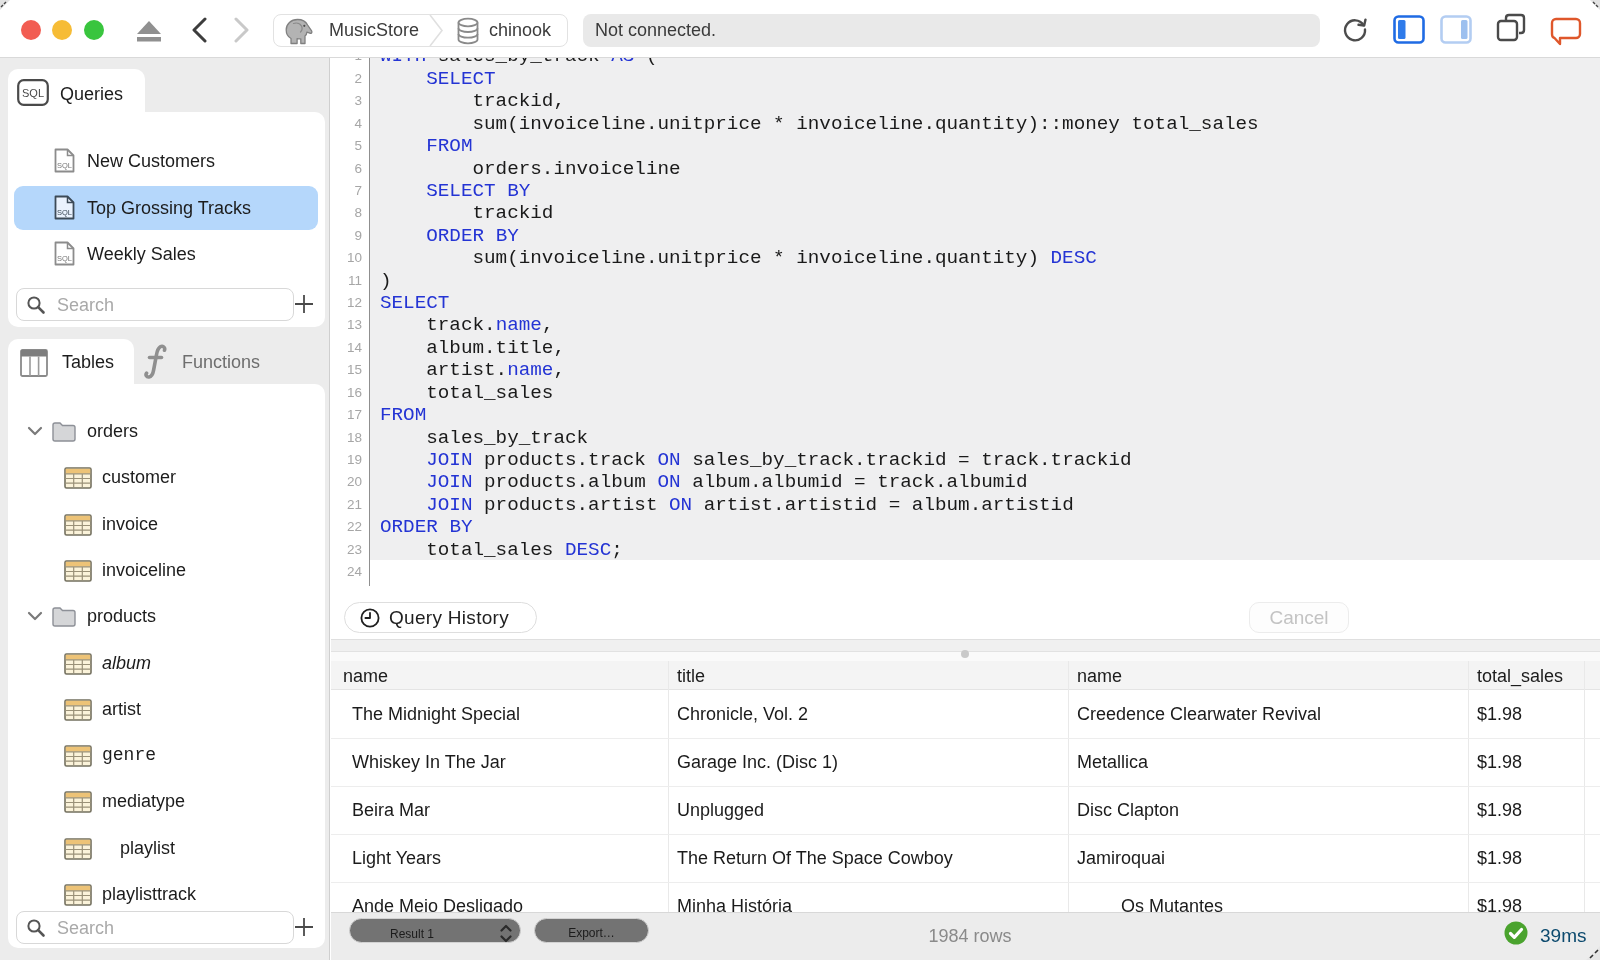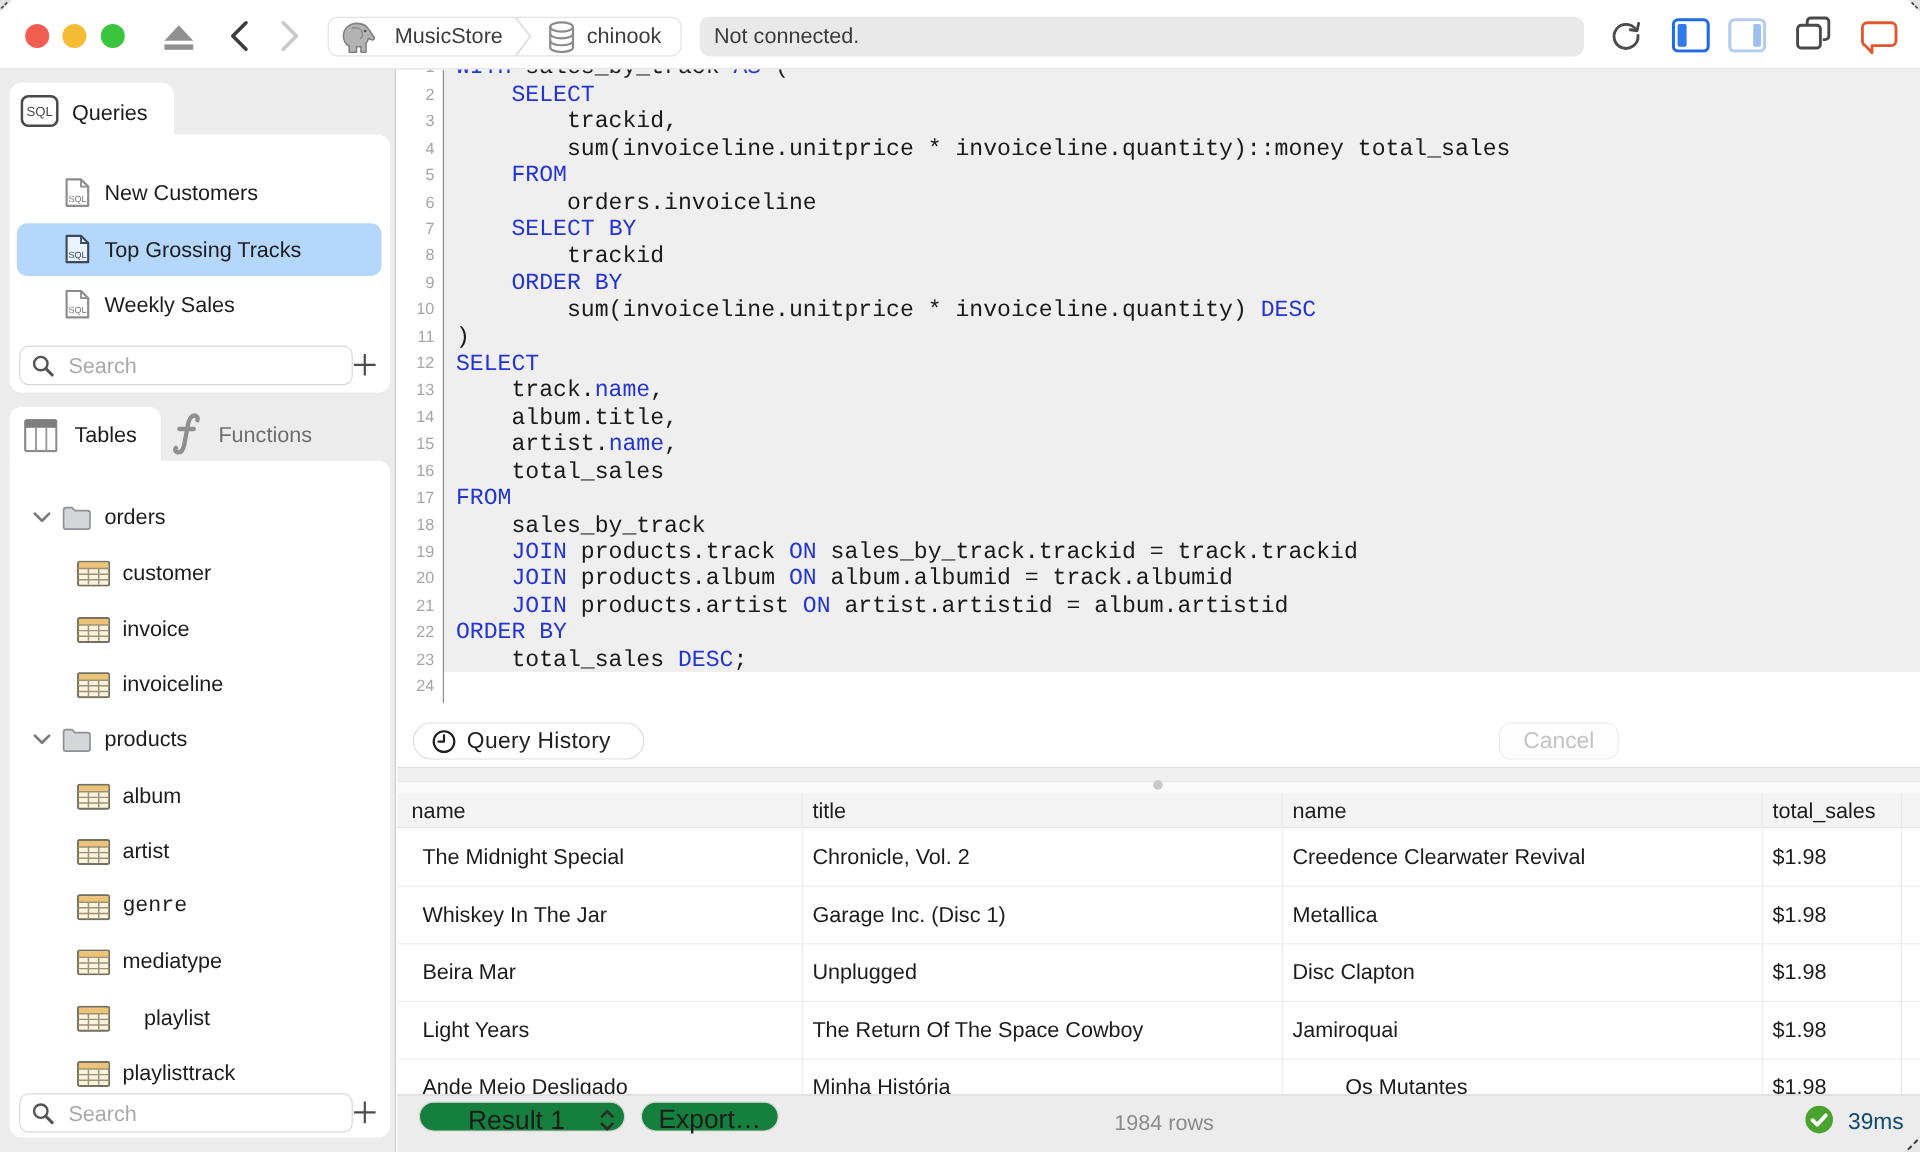--- a/index.html
+++ b/index.html
@@ -33,21 +33,21 @@
   .btn { position:absolute; top:602px; height:31px; border-radius:10px; font-size:18px; }
 
   
   .hcell { position:absolute; top:662px; height:29px; font-size:18px; color:#1c1c1c; line-height:29px; }
   .cell { position:absolute; height:48px; font-size:18px; color:#1b1b1b; line-height:48px; white-space:nowrap; }
   .vline { position:absolute; top:661px; width:1px; height:251px; background:#e9e9e9; }
   .rline { position:absolute; left:331px; width:1269px; height:1px; background:#ededed; }
 
   
   #status { left:331px; top:912px; width:1269px; height:48px; background:#ececec; border-top:1px solid #d8d8d8; }
-  .sbtn { position:absolute; top:918px; height:25px; background:#15803d; border:1px solid #d2d2d2; border-radius:14px; font-size:22px; color:#1c1c1c; }
+  .sbtn { position:absolute; top:918px; height:25px; background:#737373; border:1px solid #d2d2d2; border-radius:14px; font-size:12px; color:#1c1c1c; }
 </style>
 </head>
 <body>
 <div id="stage">
 
   <div class="abs" id="toolbar"></div>
   <div class="abs tl" style="left:21px; background:#f25d52;"></div>
   <div class="abs tl" style="left:52px; background:#f6bc36;"></div>
   <div class="abs tl" style="left:84px; background:#39c53e;"></div>
 
@@ -199,21 +199,21 @@
       </svg>
       <svg class="abs" style="left:51px; top:606.2px;" width="26" height="22" viewBox="0 0 26 22">
         <path d="M2 4 C2 2.9 2.9 2 4 2 L9 2 L11.5 4.5 L22 4.5 C23.1 4.5 24 5.4 24 6.5 L24 18 C24 19.1 23.1 20 22 20 L4 20 C2.9 20 2 19.1 2 18 Z" fill="#d5d6d8" stroke="#8d9097" stroke-width="1.4"></path>
       </svg>
       <div class="abs ui" style="left:87px; top:606.2px;">products</div>
       <svg class="abs" style="left:64px; top:652.5px;" width="28" height="22" viewBox="0 0 28 22">
         <rect x="1" y="1" width="26" height="20" rx="1.5" fill="#fbf3da" stroke="#73705f" stroke-width="1.6"></rect>
         <rect x="1.8" y="1.8" width="24.4" height="4.8" fill="#edc377"></rect>
         <path d="M1 6.8 L27 6.8 M1 11.5 L27 11.5 M1 16.2 L27 16.2 M9.7 6.8 L9.7 20 M18.3 6.8 L18.3 20" stroke="#9a9178" stroke-width="1.2"></path>
       </svg>
-      <div class="abs ui" style="left:102px; top:652.5px;">album</div>
+      <div class="abs ui" style="left:102px; top:652.5px;font-style:italic;">album</div>
       <svg class="abs" style="left:64px; top:698.8px;" width="28" height="22" viewBox="0 0 28 22">
         <rect x="1" y="1" width="26" height="20" rx="1.5" fill="#fbf3da" stroke="#73705f" stroke-width="1.6"></rect>
         <rect x="1.8" y="1.8" width="24.4" height="4.8" fill="#edc377"></rect>
         <path d="M1 6.8 L27 6.8 M1 11.5 L27 11.5 M1 16.2 L27 16.2 M9.7 6.8 L9.7 20 M18.3 6.8 L18.3 20" stroke="#9a9178" stroke-width="1.2"></path>
       </svg>
       <div class="abs ui" style="left:102px; top:698.8px;">artist</div>
       <svg class="abs" style="left:64px; top:745.1px;" width="28" height="22" viewBox="0 0 28 22">
         <rect x="1" y="1" width="26" height="20" rx="1.5" fill="#fbf3da" stroke="#73705f" stroke-width="1.6"></rect>
         <rect x="1.8" y="1.8" width="24.4" height="4.8" fill="#edc377"></rect>
         <path d="M1 6.8 L27 6.8 M1 11.5 L27 11.5 M1 16.2 L27 16.2 M9.7 6.8 L9.7 20 M18.3 6.8 L18.3 20" stroke="#9a9178" stroke-width="1.2"></path>

